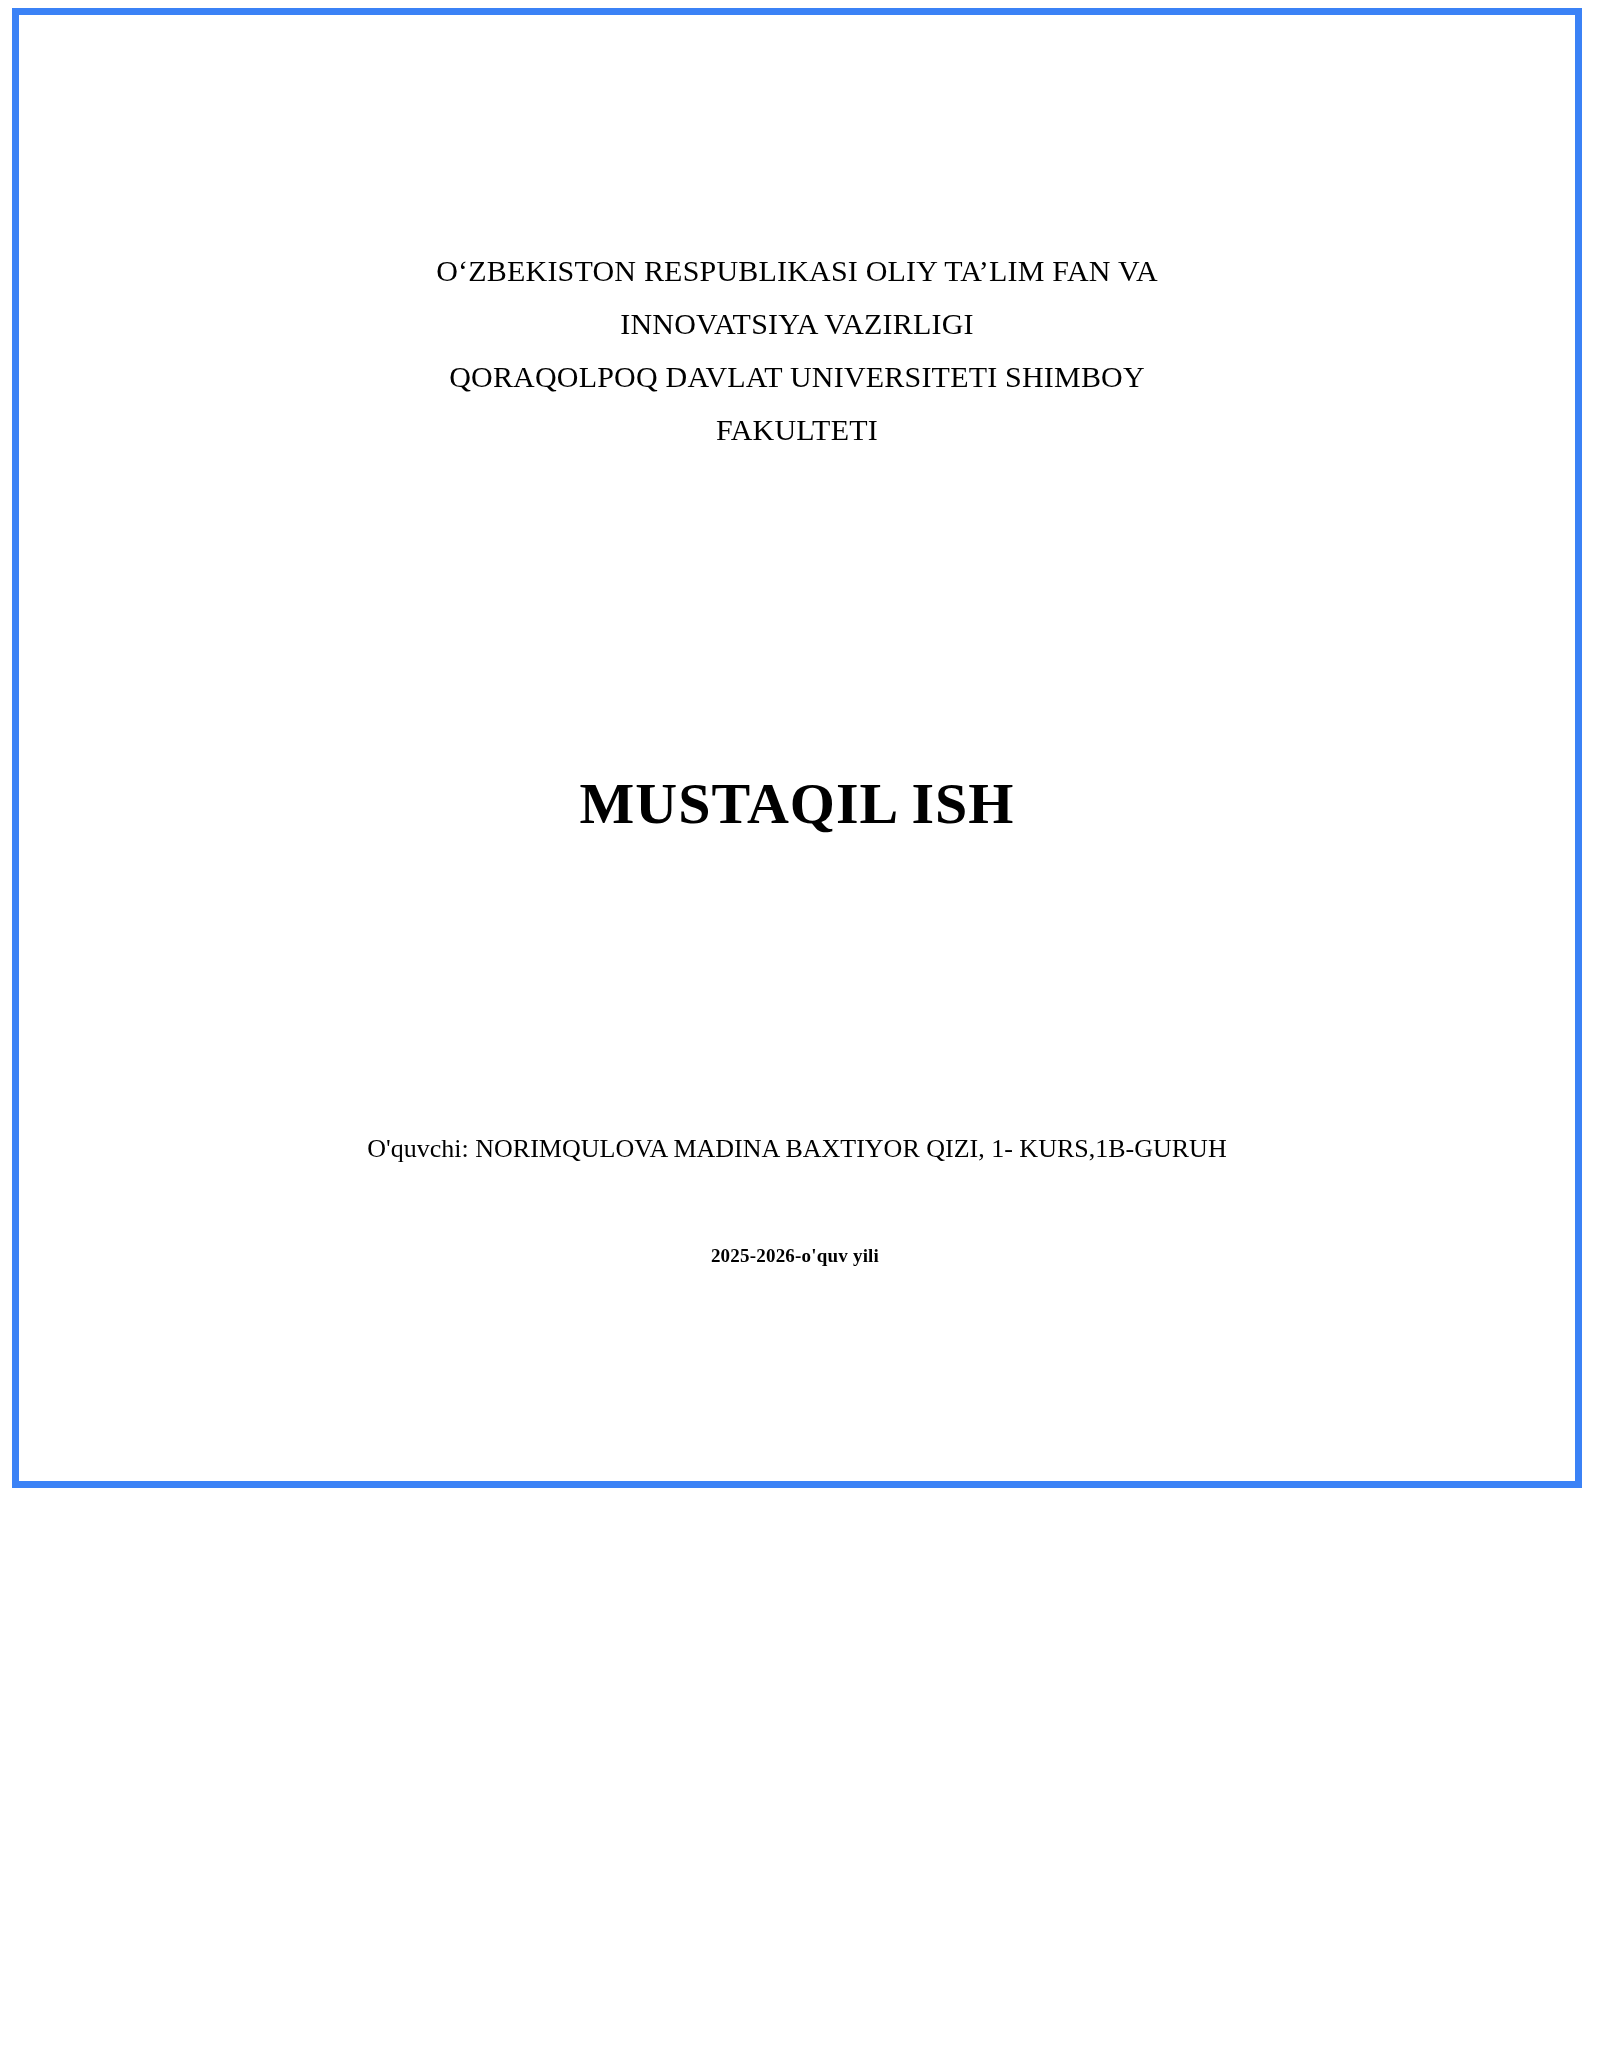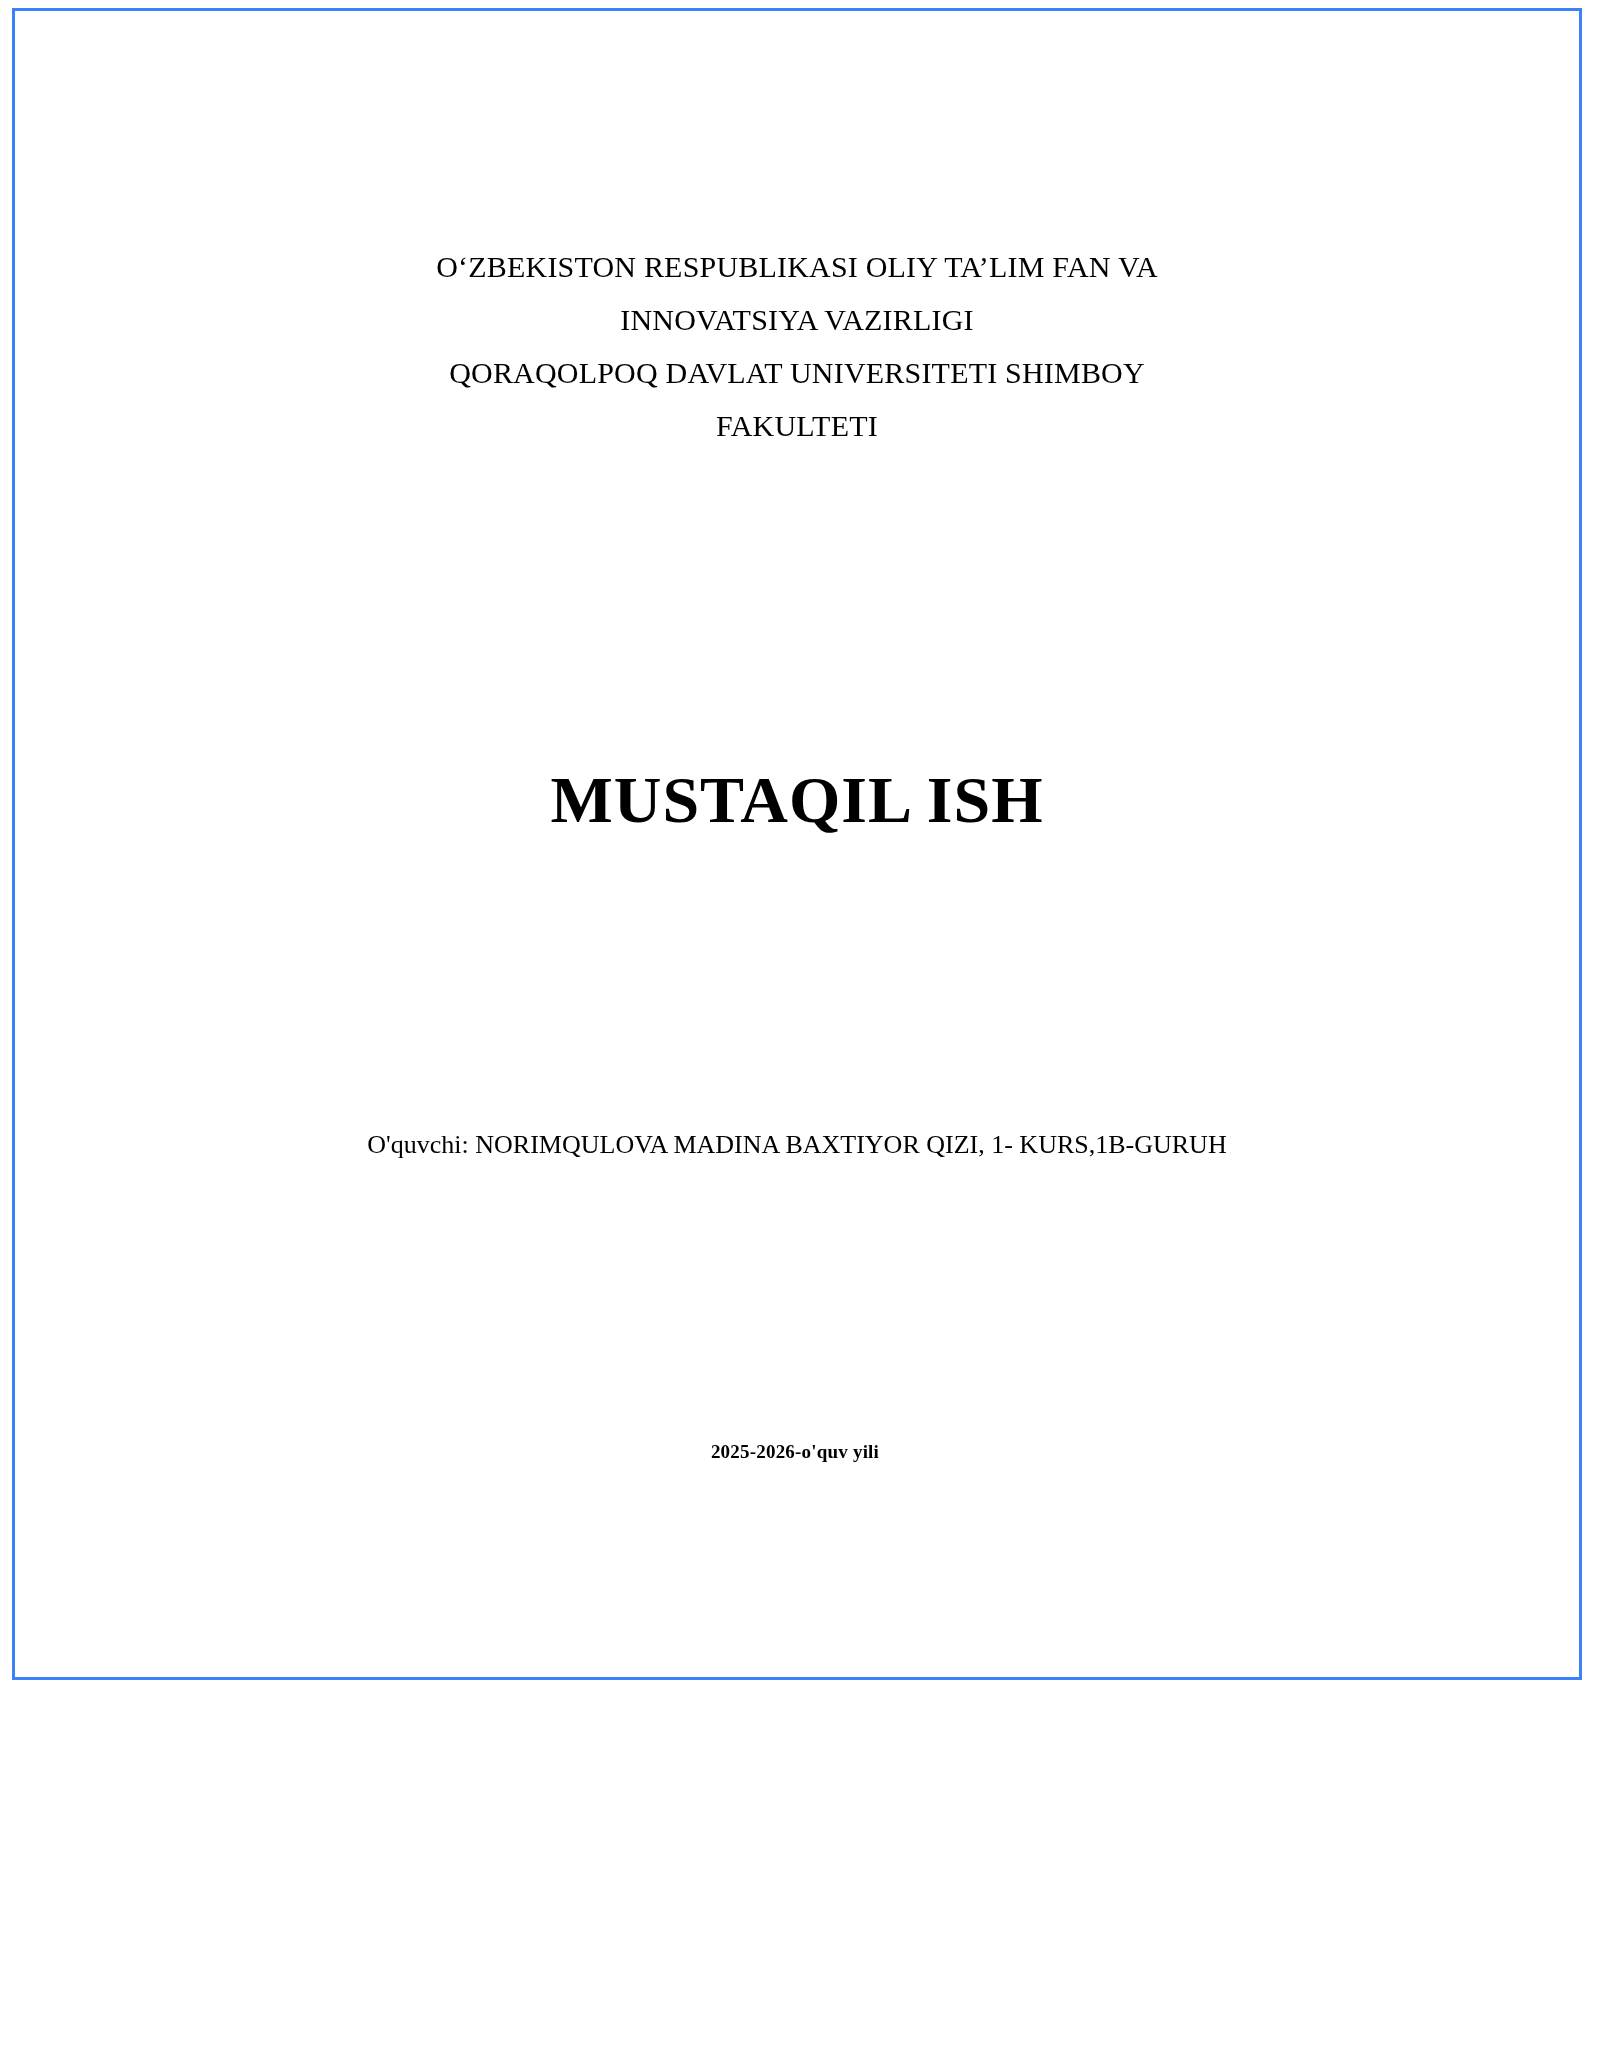--- a/index.html
+++ b/index.html
@@ -22,22 +22,22 @@
     background: #ffffff;
     box-sizing: border-box;
   }
 
   
   .page-frame {
     position: absolute;
     left: 12px;
     top: 8px;
     width: 1570px;
-    height: 1672px;
-    border: 3px solid #3b82f6;
+    height: 1480px;
+    border: 7px solid #3b82f6;
     background: #ffffff;
     box-sizing: border-box;
   }
 
   .page-inner {
     position: absolute;
     left: 18px;
     top: 14px;
     right: 18px;
     bottom: 14px;
@@ -62,21 +62,21 @@
   .org-line {
     font-size: 30px;
     line-height: 53px;
     letter-spacing: 0.2px;
     font-family: "Liberation Serif", serif;
   }
 
   .doc-title {
     margin-top: 300px;
     text-align: center;
-    font-size: 66px;
+    font-size: 58px;
     font-weight: bold;
     letter-spacing: 1px;
     line-height: 96px;
     font-family: "Liberation Serif", serif;
   }
 
   .subject-line {
     margin-top: 175px;
     text-align: center;
     font-size: 30px;

